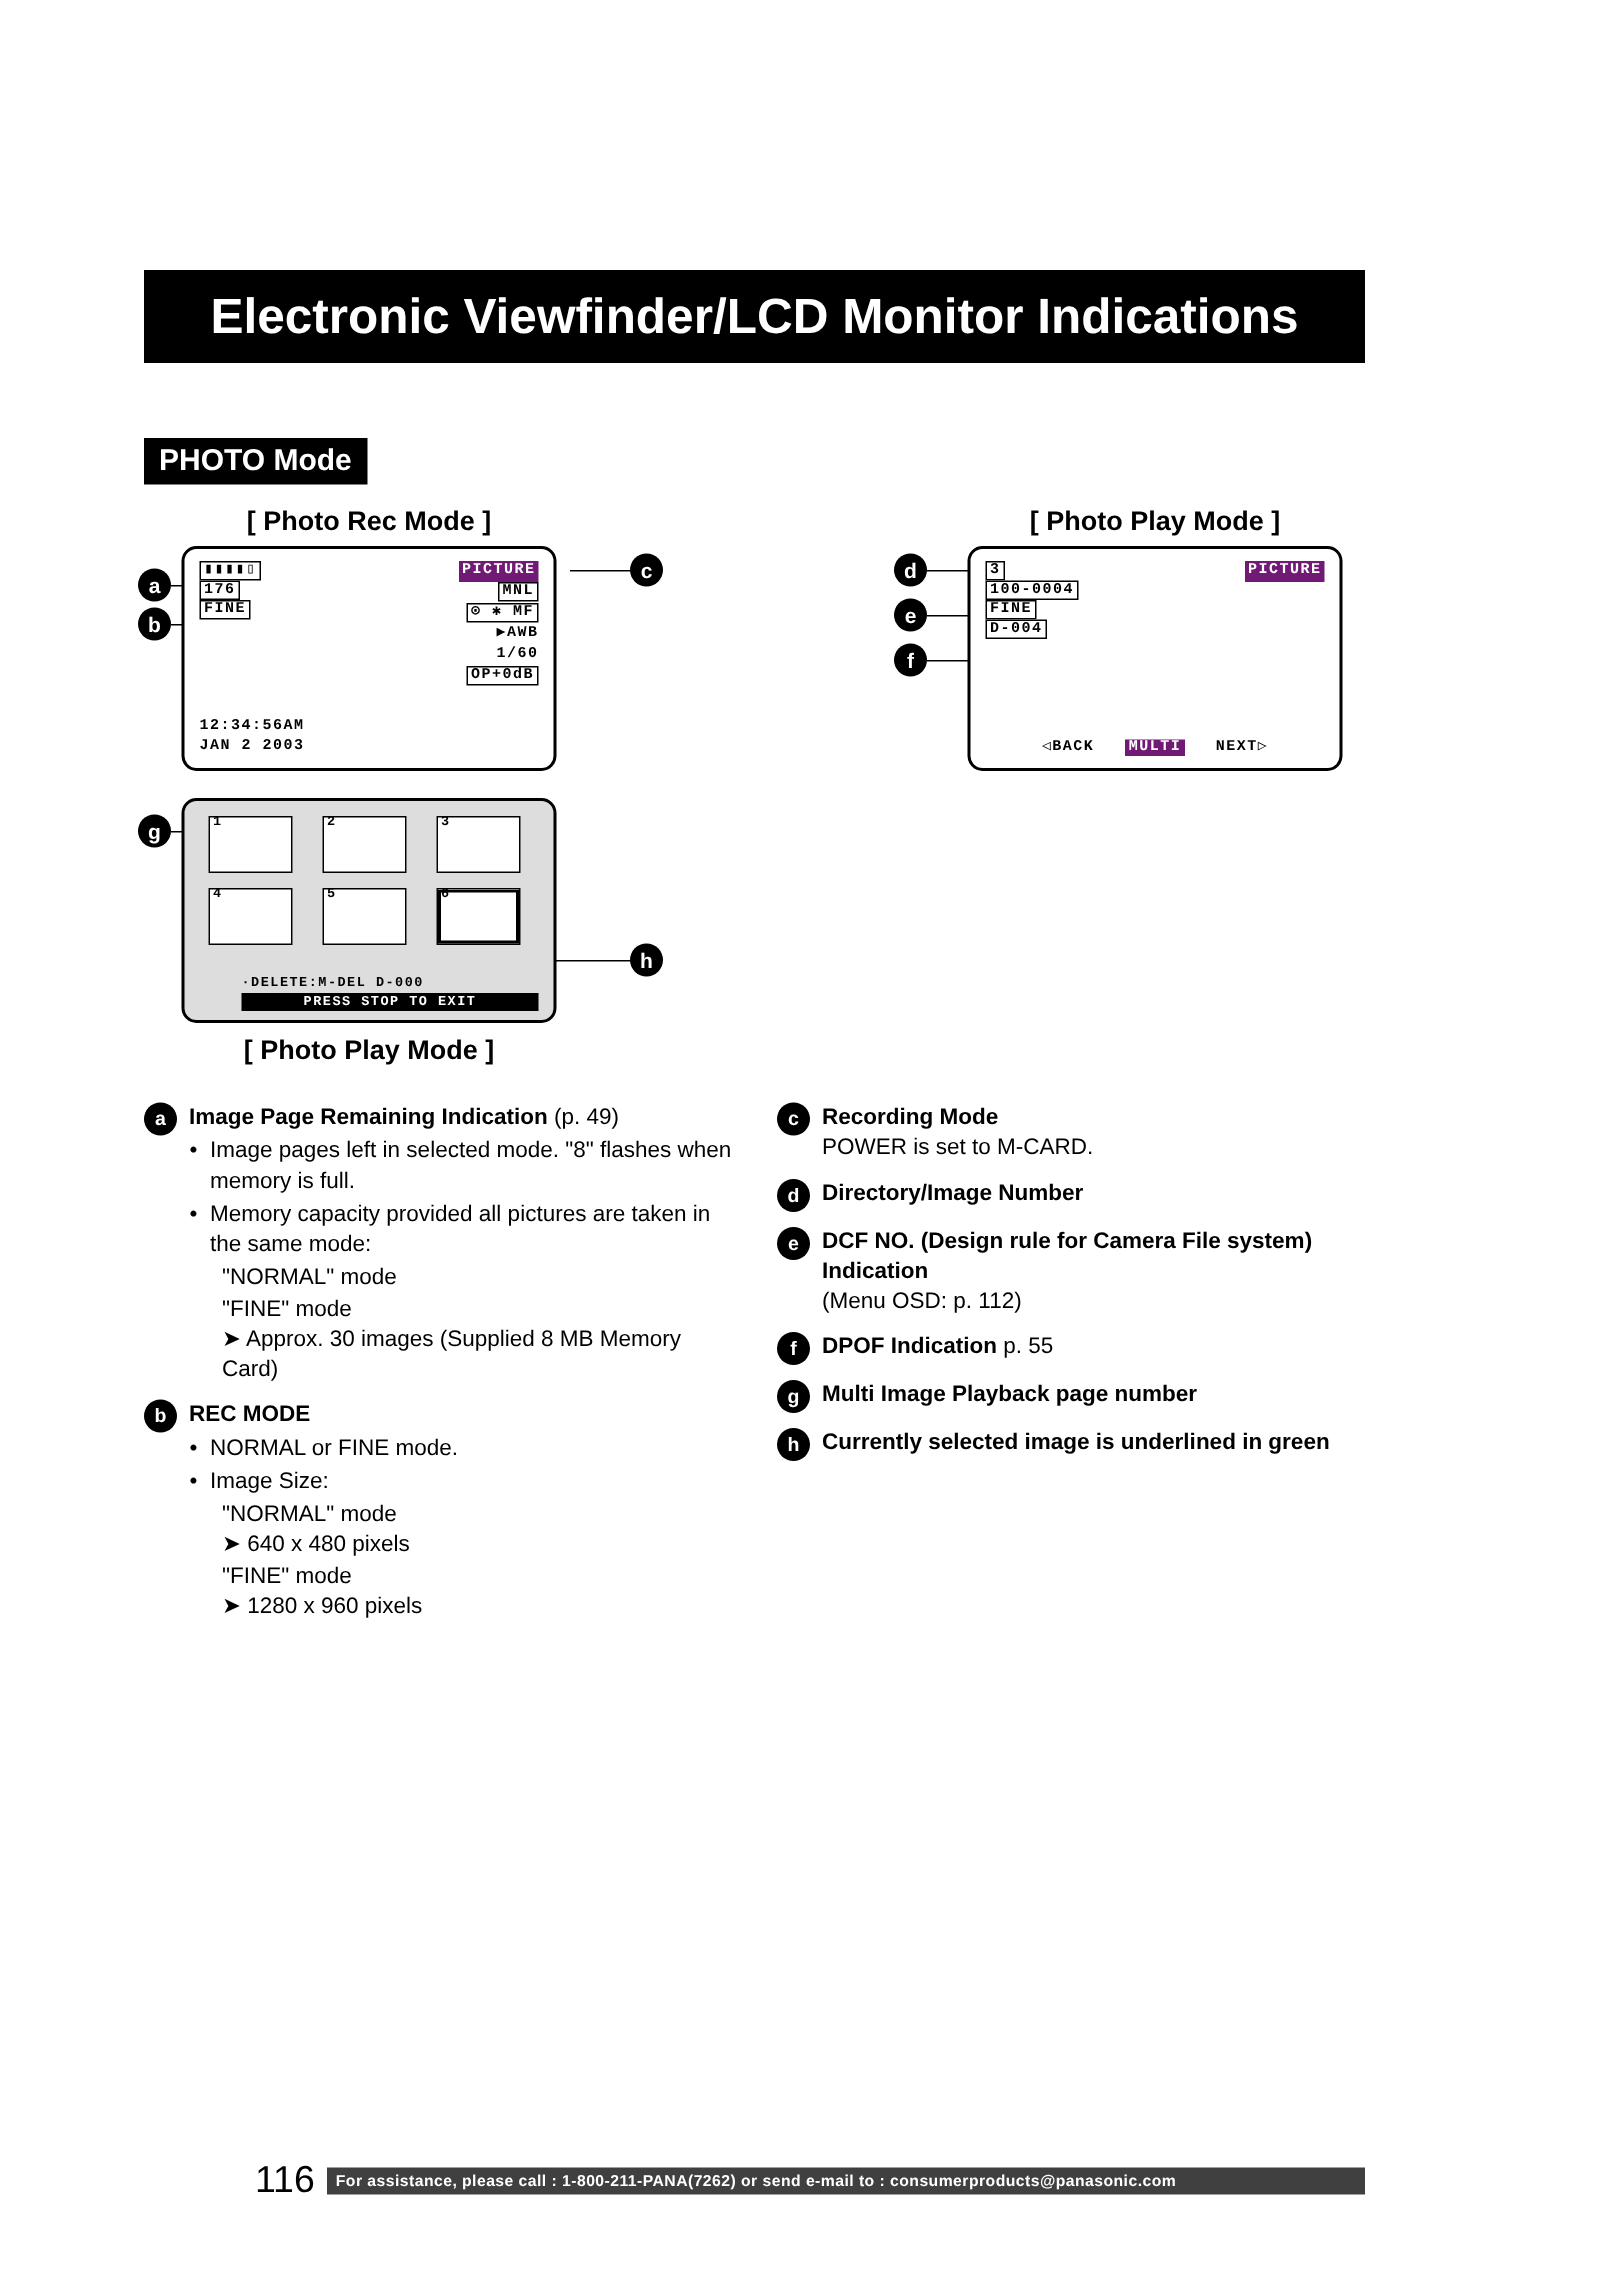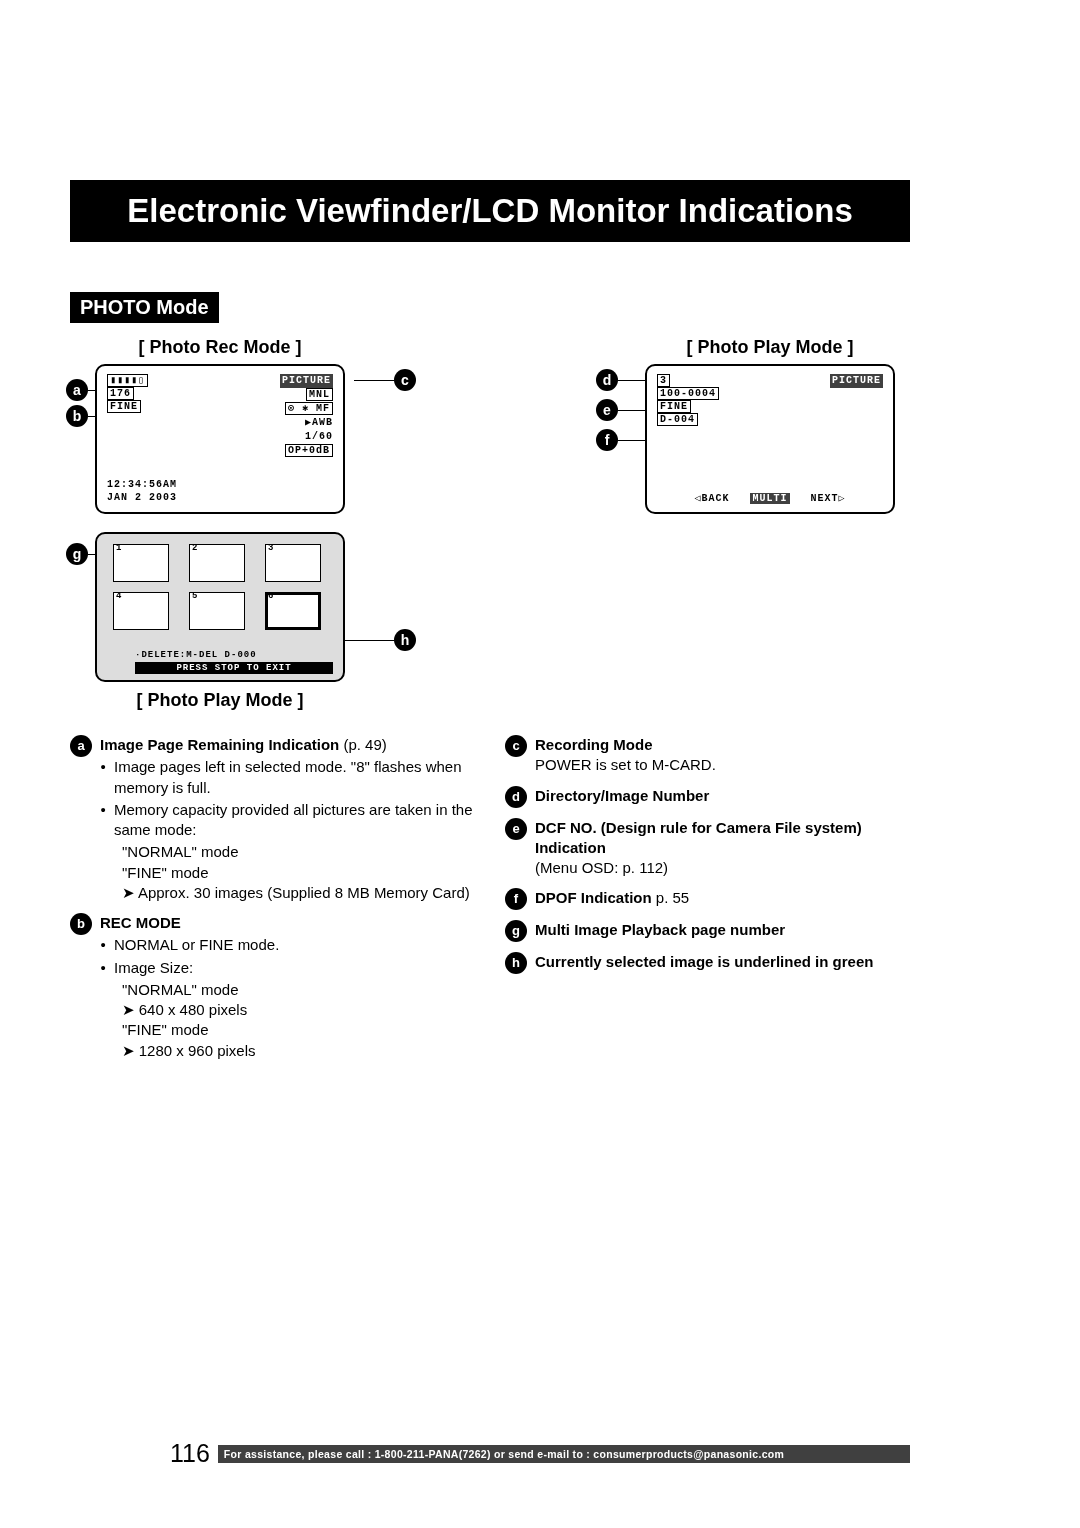--- a/index.html
+++ b/index.html
@@ -7,21 +7,21 @@
     padding: 0;
     background: #fff;
     font-family: Arial, Helvetica, sans-serif;
     width: 1080px;
     height: 1528px;
     position: relative;
   }
   .page {
     width: 1080px;
     height: 1528px;
-    padding: 180px 170px 0 70px;
+    padding: 180px 170px 0 96px;
     box-sizing: border-box;
     position: relative;
   }
   .title-bar {
     background: #000;
     color: #fff;
     text-align: center;
     font-size: 33px;
     font-weight: bold;
     padding: 12px 0;
@@ -61,21 +61,21 @@
     letter-spacing: 1px;
     padding: 6px;
     box-sizing: border-box;
     margin: 0 auto;
   }
   .lcd .top-left { position: absolute; top: 8px; left: 10px; line-height: 1.3; }
   .lcd .top-right { position: absolute; top: 8px; right: 10px; text-align: right; line-height: 1.4; }
   .lcd .bottom-left { position: absolute; bottom: 8px; left: 10px; line-height: 1.3; }
   .lcd .bottom-center { position: absolute; bottom: 8px; left: 0; right: 0; text-align: center; }
   .boxed { border: 1px solid #000; padding: 0 2px; background:#fff; display:inline-block; line-height:11px;}
-  .inverted { background:#404040; color:#fff; padding:0 2px; display:inline-block;}
+  .inverted { background:#701a75; color:#fff; padding:0 2px; display:inline-block;}
   .thumb-panel {
     border: 2px solid #000;
     border-radius: 10px;
     width: 250px;
     height: 150px;
     background: #ddd;
     position: relative;
     margin: 18px auto 0 auto;
     font-family: "Courier New", monospace;
     font-size: 9px;

